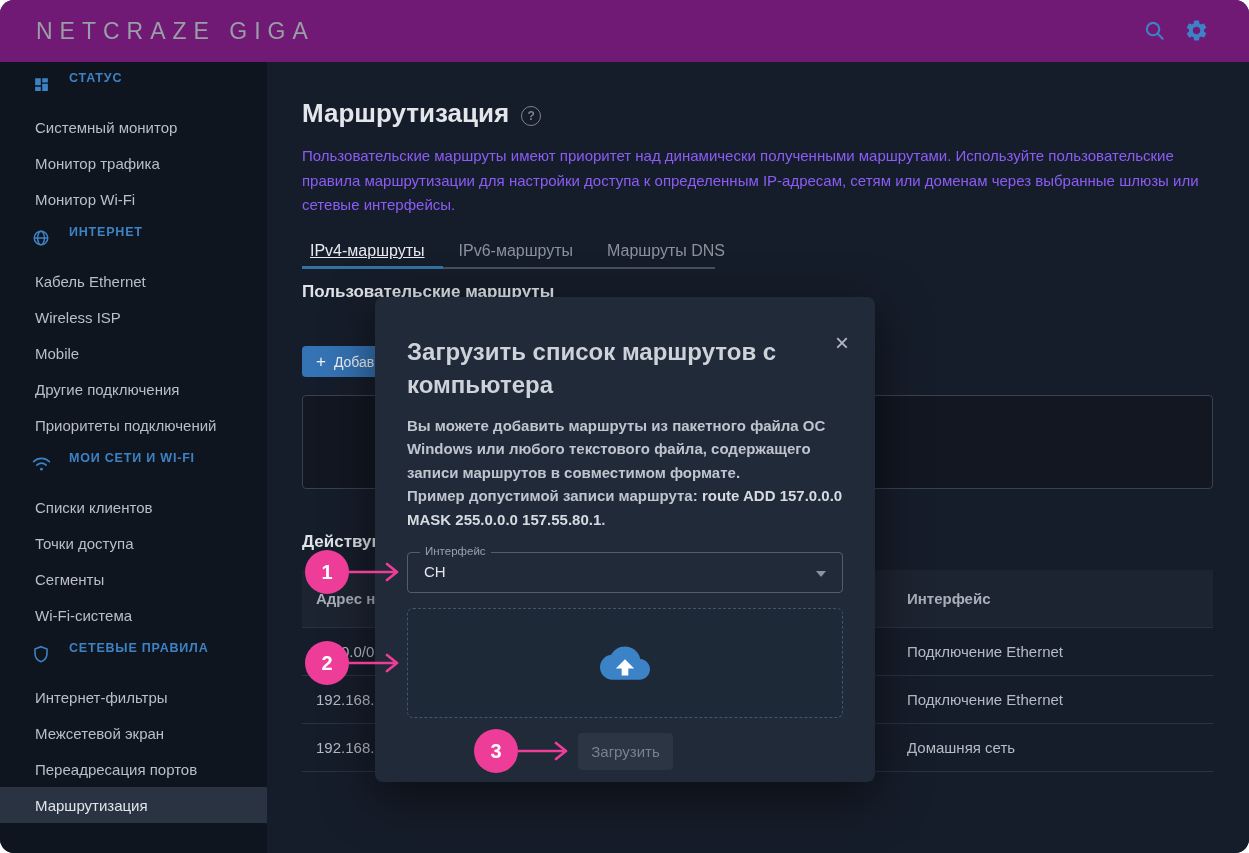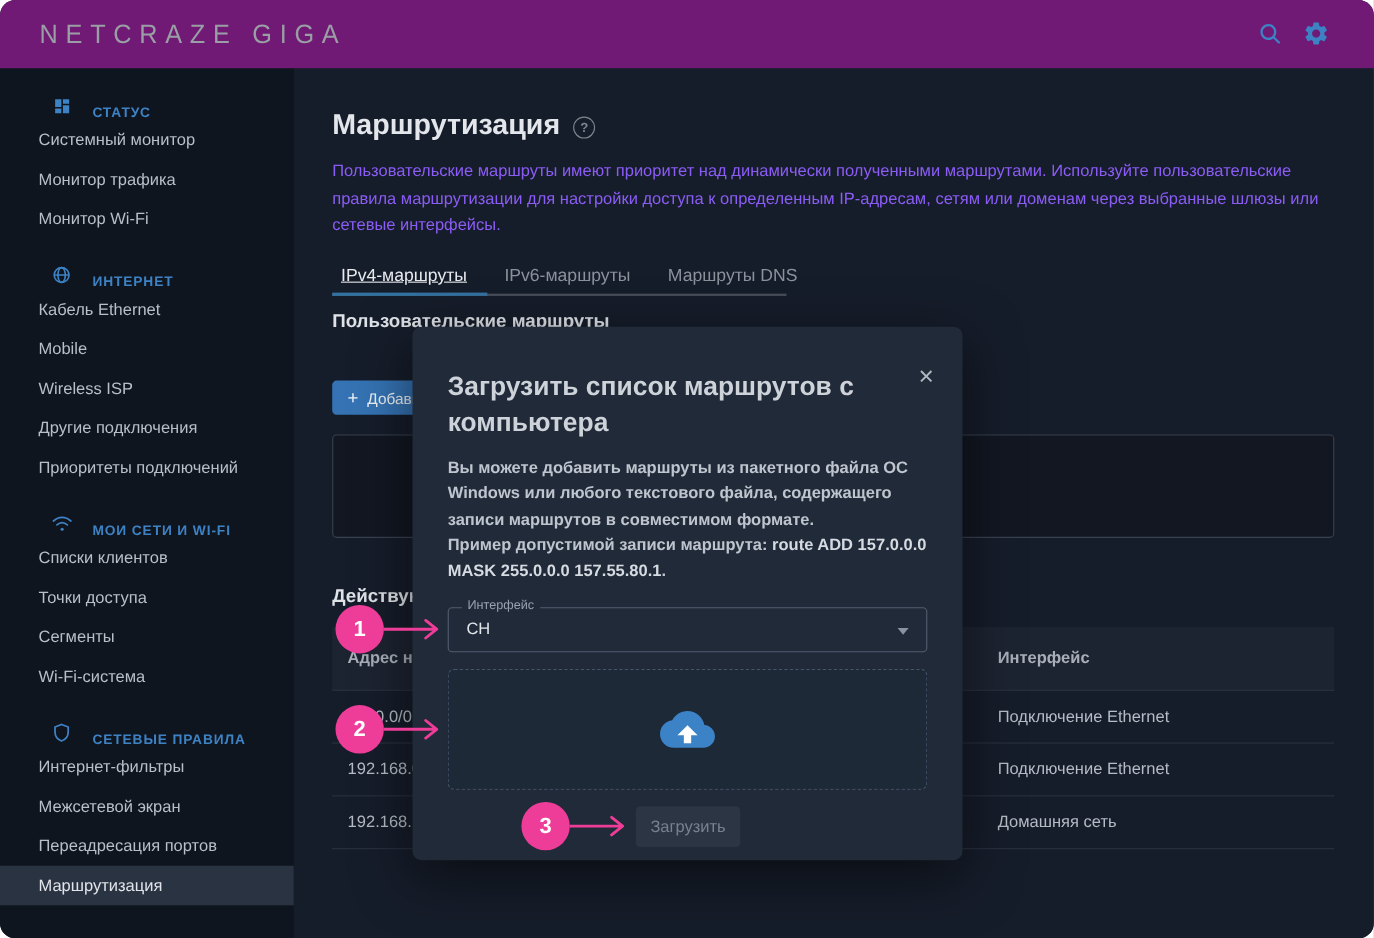--- a/index.html
+++ b/index.html
@@ -10,21 +10,21 @@
   
   .topbar { position:absolute; left:0; top:0; width:1249px; height:62px; background:#701a75; z-index:5; }
   .logo { position:absolute; left:36px; top:18px; font-size:23px; font-weight:400; color:#9a9ea5;
           letter-spacing:7px; transform:scaleY(1.05); white-space:nowrap; }
   .topbar-icons { position:absolute; right:40px; top:17px; display:flex; gap:16px; align-items:center; }
   .ticon { width:26px; height:26px; display:flex; align-items:center; justify-content:center; cursor:pointer; }
 
   
   .sidebar { position:absolute; left:0; top:62px; width:267px; height:791px; background:#0f151f;
              padding-top:9px; z-index:4; }
-  .sec-head { display:flex; align-items:flex-end; gap:15px; height:38px; padding-left:43px; margin-top:8px; }
+  .sec-head { display:flex; align-items:flex-start; gap:15px; height:38px; padding-left:28px; margin-top:8px; }
   .sec-head:first-child { margin-top:0; }
   .sec-label { color:#3d82c4; font-size:12.5px; font-weight:bold; letter-spacing:0.8px; }
   .side-item { display:flex; align-items:center; height:36px; padding-left:35px; font-size:15px;
                color:#b9bfc8; cursor:pointer; }
   .side-item.active { background:#2a3342; color:#e1e5ea; }
 
   
   .content { position:absolute; left:267px; top:62px; width:982px; height:791px; background:#161d2a; }
   .page-title-row { position:absolute; left:35px; top:36px; display:flex; align-items:center; gap:12px; }
   .page-title { font-size:26px; font-weight:bold; color:#e3e6ea; }
@@ -146,22 +146,22 @@
       <span class="ticon">
         <svg width="18" height="18" viewBox="0 0 24 24" fill="none" stroke="#3d82c4" stroke-width="2">
           <circle cx="12" cy="12" r="9"></circle>
             <path d="M3 12h18"></path>
             <ellipse cx="12" cy="12" rx="4.5" ry="9"></ellipse>
           </svg>
       </span>
       <span class="sec-label">ИНТЕРНЕТ</span>
     </div>
     <div class="side-item">Кабель Ethernet</div>
+    <div class="side-item">Wireless ISP</div>
     <div class="side-item">Mobile</div>
-    <div class="side-item">Wireless ISP</div>
     <div class="side-item">Другие подключения</div>
     <div class="side-item">Приоритеты подключений</div>
 
     <div class="sec-head">
       <span class="ticon">
         <svg width="19" height="16" viewBox="0 0 24 20" fill="none" stroke="#3d82c4" stroke-width="2" stroke-linecap="round">
           <path d="M2 7 C8 1.5 16 1.5 22 7"></path>
             <path d="M6 11.5 C9.7 8.2 14.3 8.2 18 11.5"></path>
             <circle cx="12" cy="16.5" r="1.8" fill="#3d82c4" stroke="none"></circle>
           </svg>

